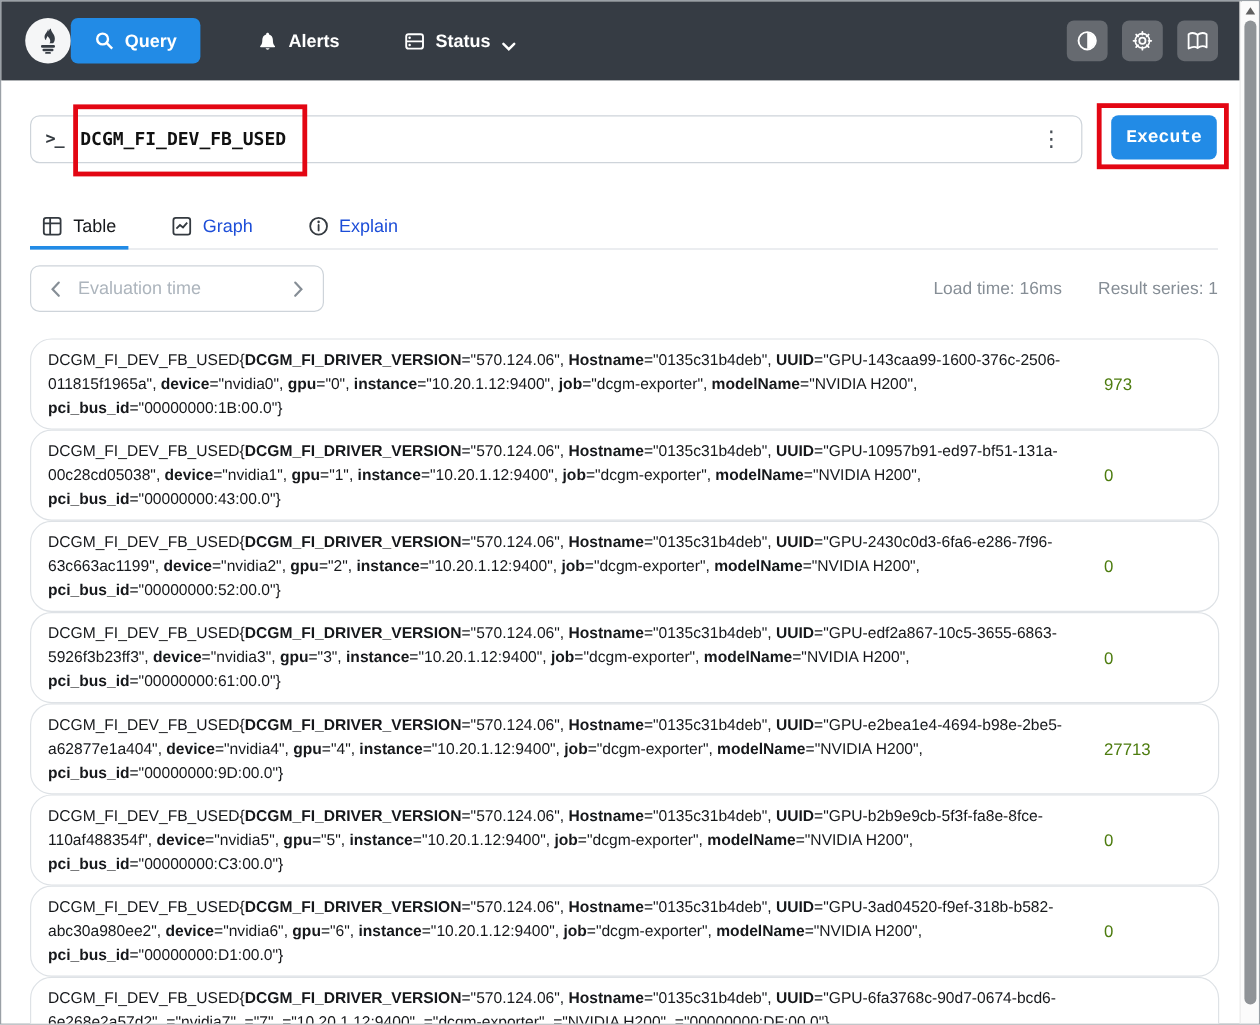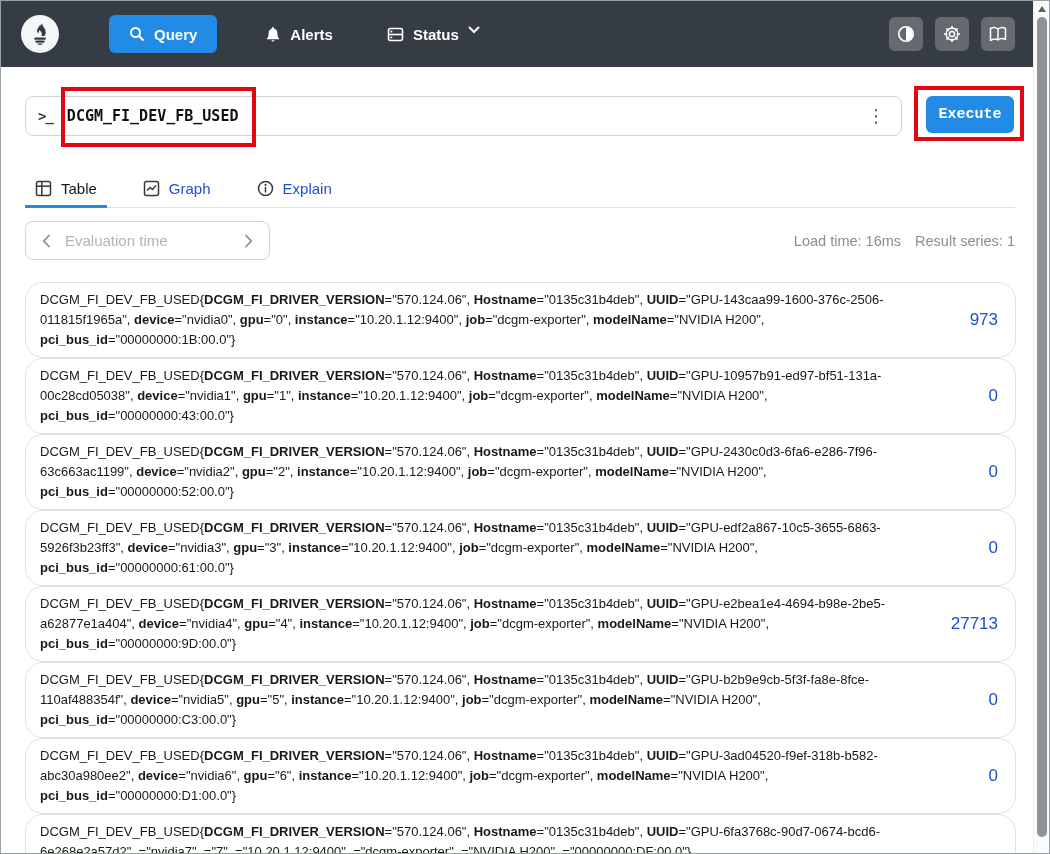--- a/index.html
+++ b/index.html
@@ -12,27 +12,27 @@
   
   .navbar{
     position:absolute;left:0;top:0;width:1034px;height:66px;
     background:#363c44;display:flex;align-items:center;padding:0 20px;
   }
   .logo{
     width:38px;height:38px;border-radius:50%;background:#f5f6f7;
     display:flex;align-items:center;justify-content:center;flex:0 0 auto;cursor:pointer;
   }
   .nav-query{
-    margin-left:50px;display:flex;align-items:center;gap:9px;
+    display:flex;align-items:center;gap:9px;
     background:#228be6;color:#fff;border:none;border-radius:6px;
     padding:0 20px;height:38px;font-size:15px;font-weight:700;cursor:pointer;
     font-family:"Liberation Sans",sans-serif;
   }
   .nav-item{
-    margin-left:42px;display:flex;align-items:flex-start;gap:9px;
+    margin-left:42px;display:flex;align-items:flex-end;gap:9px;
     background:transparent;color:#fff;border:none;
     font-size:15px;font-weight:700;cursor:pointer;font-family:"Liberation Sans",sans-serif;
   }
   .nav-spacer{flex:1;}
   .icon-btn{
     width:34px;height:34px;border-radius:6px;border:none;cursor:pointer;
     background:rgba(255,255,255,0.24);display:flex;align-items:center;justify-content:center;
     margin-left:12px;color:#fff;
   }
   
@@ -70,33 +70,33 @@
   }
   .tab.active{color:#16181b;border-bottom-color:#228be6;font-weight:400;}
   
   .toolbar{position:absolute;left:24px;top:220px;width:990px;display:flex;align-items:center;}
   .evaltime{
     width:245px;height:39px;border:1px solid #ced4da;border-radius:8px;
     display:flex;align-items:center;padding:16px 14px;background:#fff;
   }
   .evaltime .ph{flex:1;color:#adb5bd;font-size:15px;margin-left:12px;}
   .ev-arrow{background:none;border:none;cursor:pointer;color:#868e96;padding:2px;display:flex;}
-  .stats{margin-left:auto;display:flex;gap:14px;color:#868e96;font-size:14.5px;}
+  .stats{margin-left:auto;display:flex;gap:30px;color:#868e96;font-size:14.5px;}
   
   .results{position:absolute;left:24px;top:281px;width:991px;}
   .row{
     display:flex;border:1px solid #dee2e6;border-radius:18px;margin-bottom:0;
     padding:7px 14px;background:#fff;min-height:53px;align-items:center;
   }
   .metric{
     flex:1;max-width:880px;font-size:13px;line-height:20px;color:#16181b;word-break:break-word;
   }
   .metric b{font-weight:700;}
   .value{
-    width:80px;text-align:right;font-size:17px;color:#1d4ed8;align-self:center;padding-right:2px;
+    width:80px;text-align:left;font-size:14px;color:#4d7c0f;align-self:center;padding-right:2px;
   }
   
   .scrollbar{
     position:absolute;right:0;top:0;width:16px;height:852px;background:#fbfbfb;
     border-left:1px solid #ececec;
   }
   .sb-up{
     position:absolute;top:2px;left:0;width:15px;height:12px;display:flex;align-items:center;justify-content:center;cursor:pointer;
   }
   .sb-up::after{content:"";border-left:4px solid transparent;border-right:4px solid transparent;border-bottom:6px solid #606060;}

